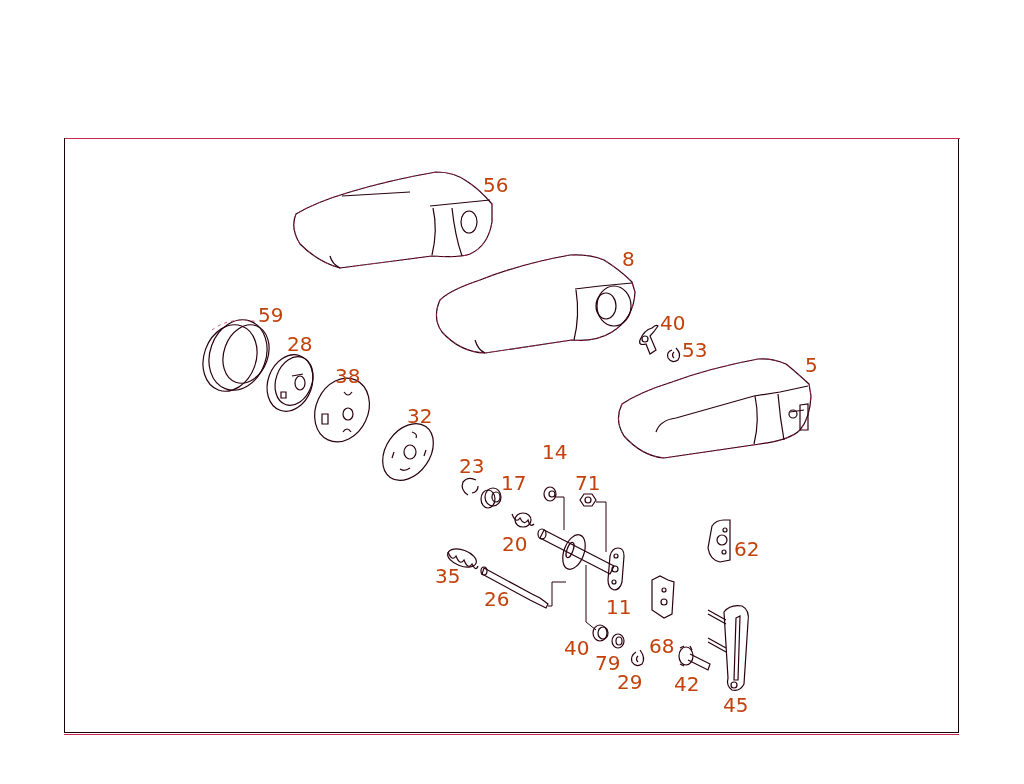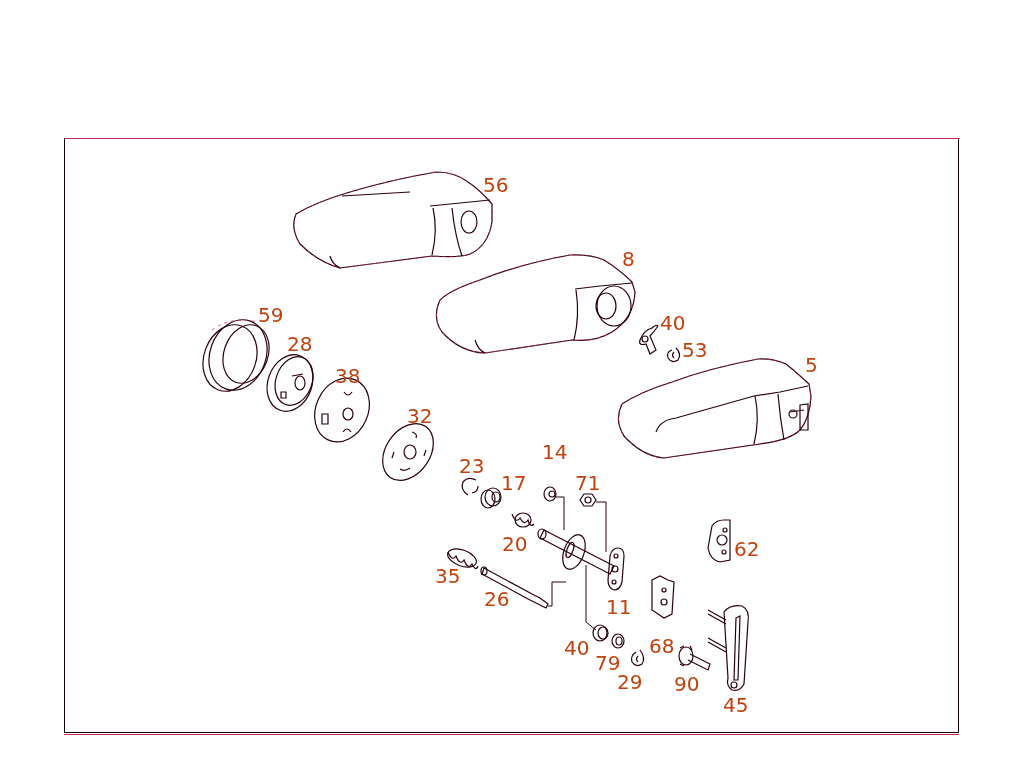--- a/index.html
+++ b/index.html
@@ -197,14 +197,14 @@
 <span class="lbl" style="left:575px;top:473px">71</span>
 <span class="lbl" style="left:502px;top:534px">20</span>
 <span class="lbl" style="left:435px;top:566px">35</span>
 <span class="lbl" style="left:484px;top:589px">26</span>
 <span class="lbl" style="left:606px;top:597px">11</span>
 <span class="lbl" style="left:734px;top:539px">62</span>
 <span class="lbl" style="left:649px;top:636px">68</span>
 <span class="lbl" style="left:564px;top:638px">40</span>
 <span class="lbl" style="left:595px;top:653px">79</span>
 <span class="lbl" style="left:617px;top:672px">29</span>
-<span class="lbl" style="left:674px;top:674px">90</span>
+<span class="lbl" style="left:674px;top:674px">42</span>
 <span class="lbl" style="left:723px;top:695px">45</span>
 
 </body></html>

